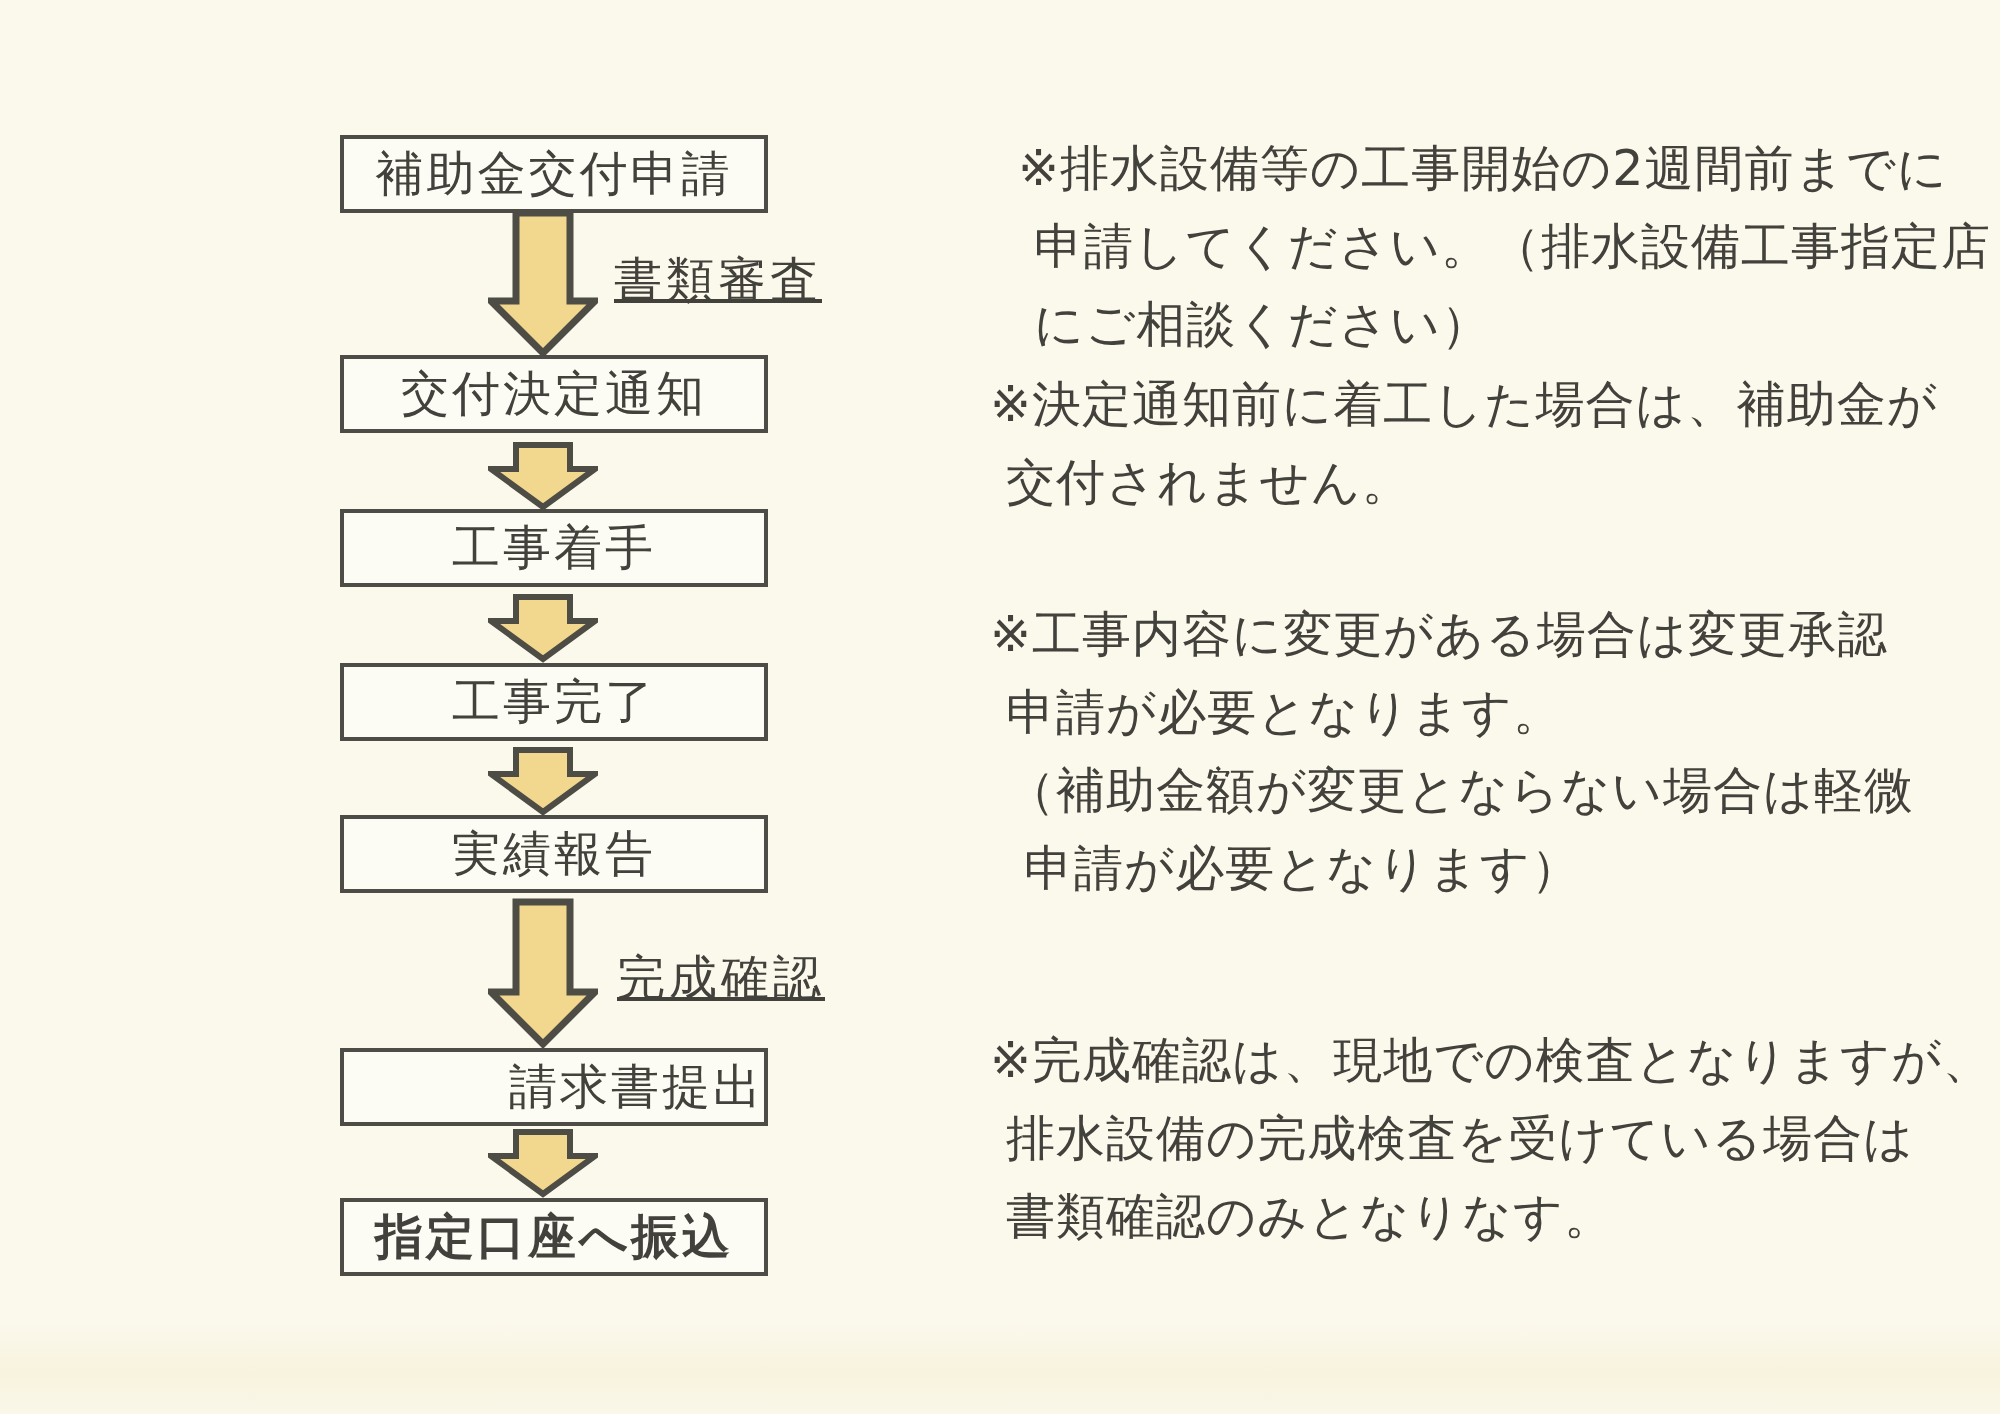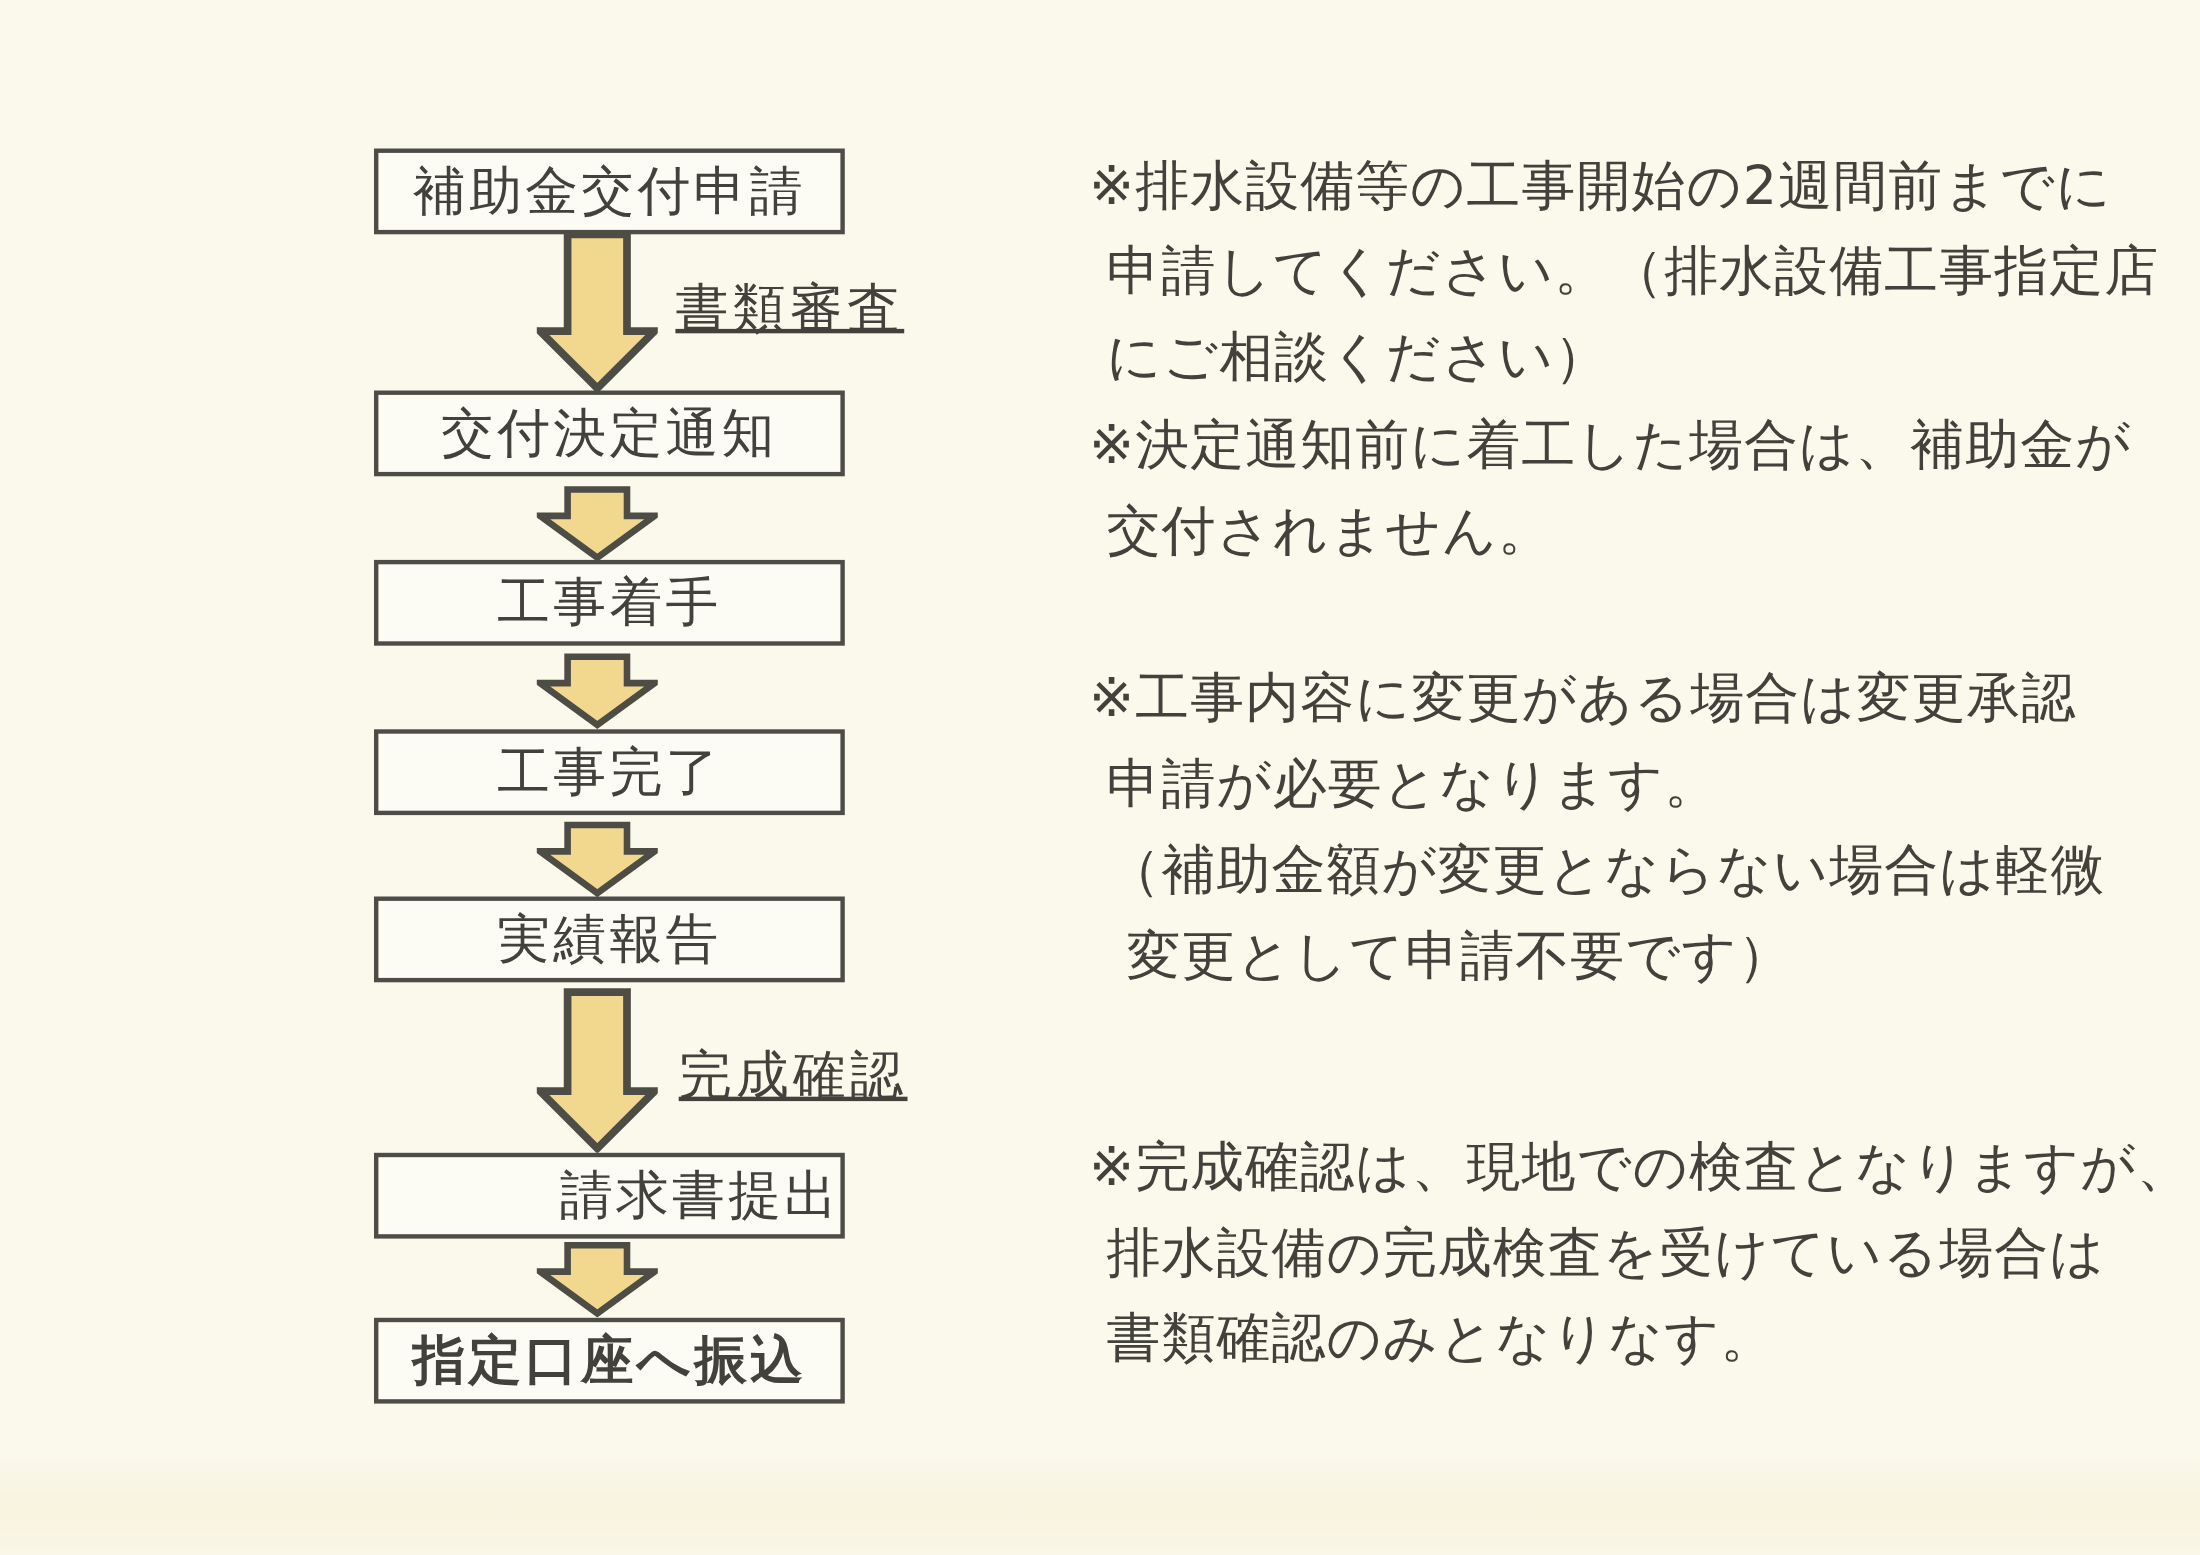--- a/index.html
+++ b/index.html
@@ -112,36 +112,36 @@
   <svg class="flow-arrow" style="top:746px;height:70px;" viewBox="0 0 110 70">
     <polygon points="28,4 82,4 82,28 107,28 55,66 3,28 28,28" fill="var(--arrow-fill)" stroke="var(--arrow-stroke)" stroke-width="6" stroke-linejoin="miter"></polygon>
   </svg>
   <svg class="flow-arrow" style="top:1128px;height:70px;" viewBox="0 0 110 70">
     <polygon points="28,4 82,4 82,28 107,28 55,66 3,28 28,28" fill="var(--arrow-fill)" stroke="var(--arrow-stroke)" stroke-width="6" stroke-linejoin="miter"></polygon>
   </svg>
 
   <div class="arrow-label" style="left:614px;top:248px;">書類審査</div>
   <div class="arrow-label" style="left:617px;top:946px;">完成確認</div>
 
-  <div class="note" style="top:138px;">
+  <div class="note" style="top:138px;margin-left:28px;">
     <div class="line">※排水設備等の工事開始の2週間前までに</div>
     <div class="line cont">申請してください。（排水設備工事指定店</div>
     <div class="line cont">にご相談ください）</div>
   </div>
 
   <div class="note" style="top:374px;">
     <div class="line">※決定通知前に着工した場合は、補助金が</div>
     <div class="line cont">交付されません。</div>
   </div>
 
   <div class="note" style="top:604px;">
     <div class="line">※工事内容に変更がある場合は変更承認</div>
     <div class="line cont">申請が必要となります。</div>
     <div class="line cont">（補助金額が変更とならない場合は軽微</div>
-    <div class="line cont2">変更として申請不要です）</div>
+    <div class="line cont2">申請が必要となります）</div>
   </div>
 
   <div class="note" style="top:1030px;">
     <div class="line">※完成確認は、現地での検査となりますが、</div>
     <div class="line cont">排水設備の完成検査を受けている場合は</div>
     <div class="line cont">書類確認のみとなりなす。</div>
   </div>
 
 </div>
 

